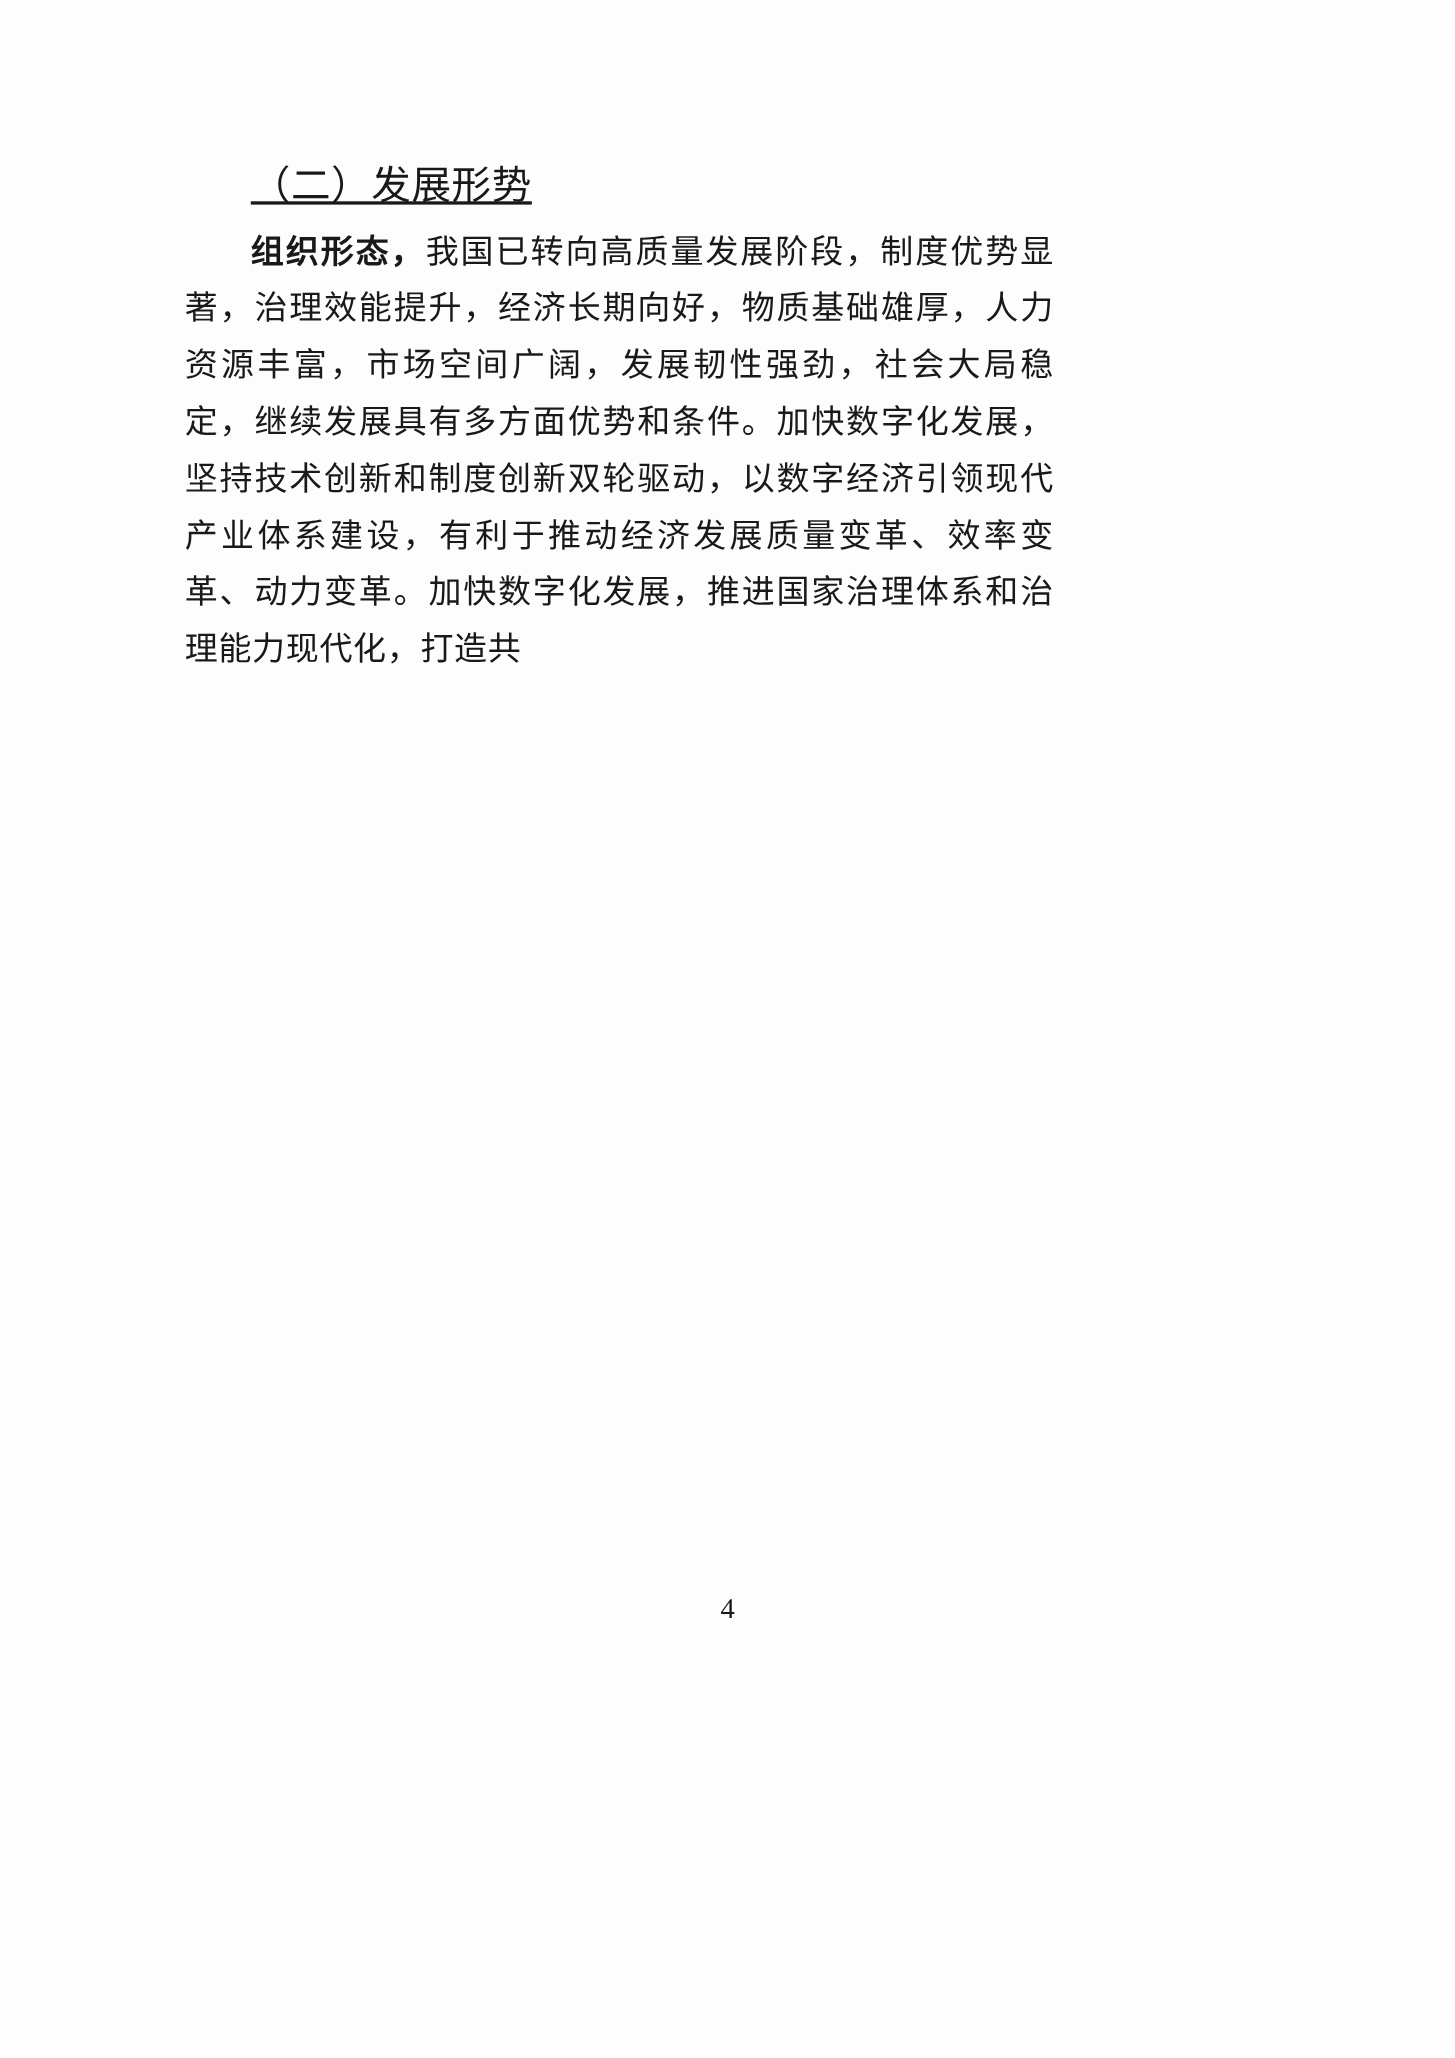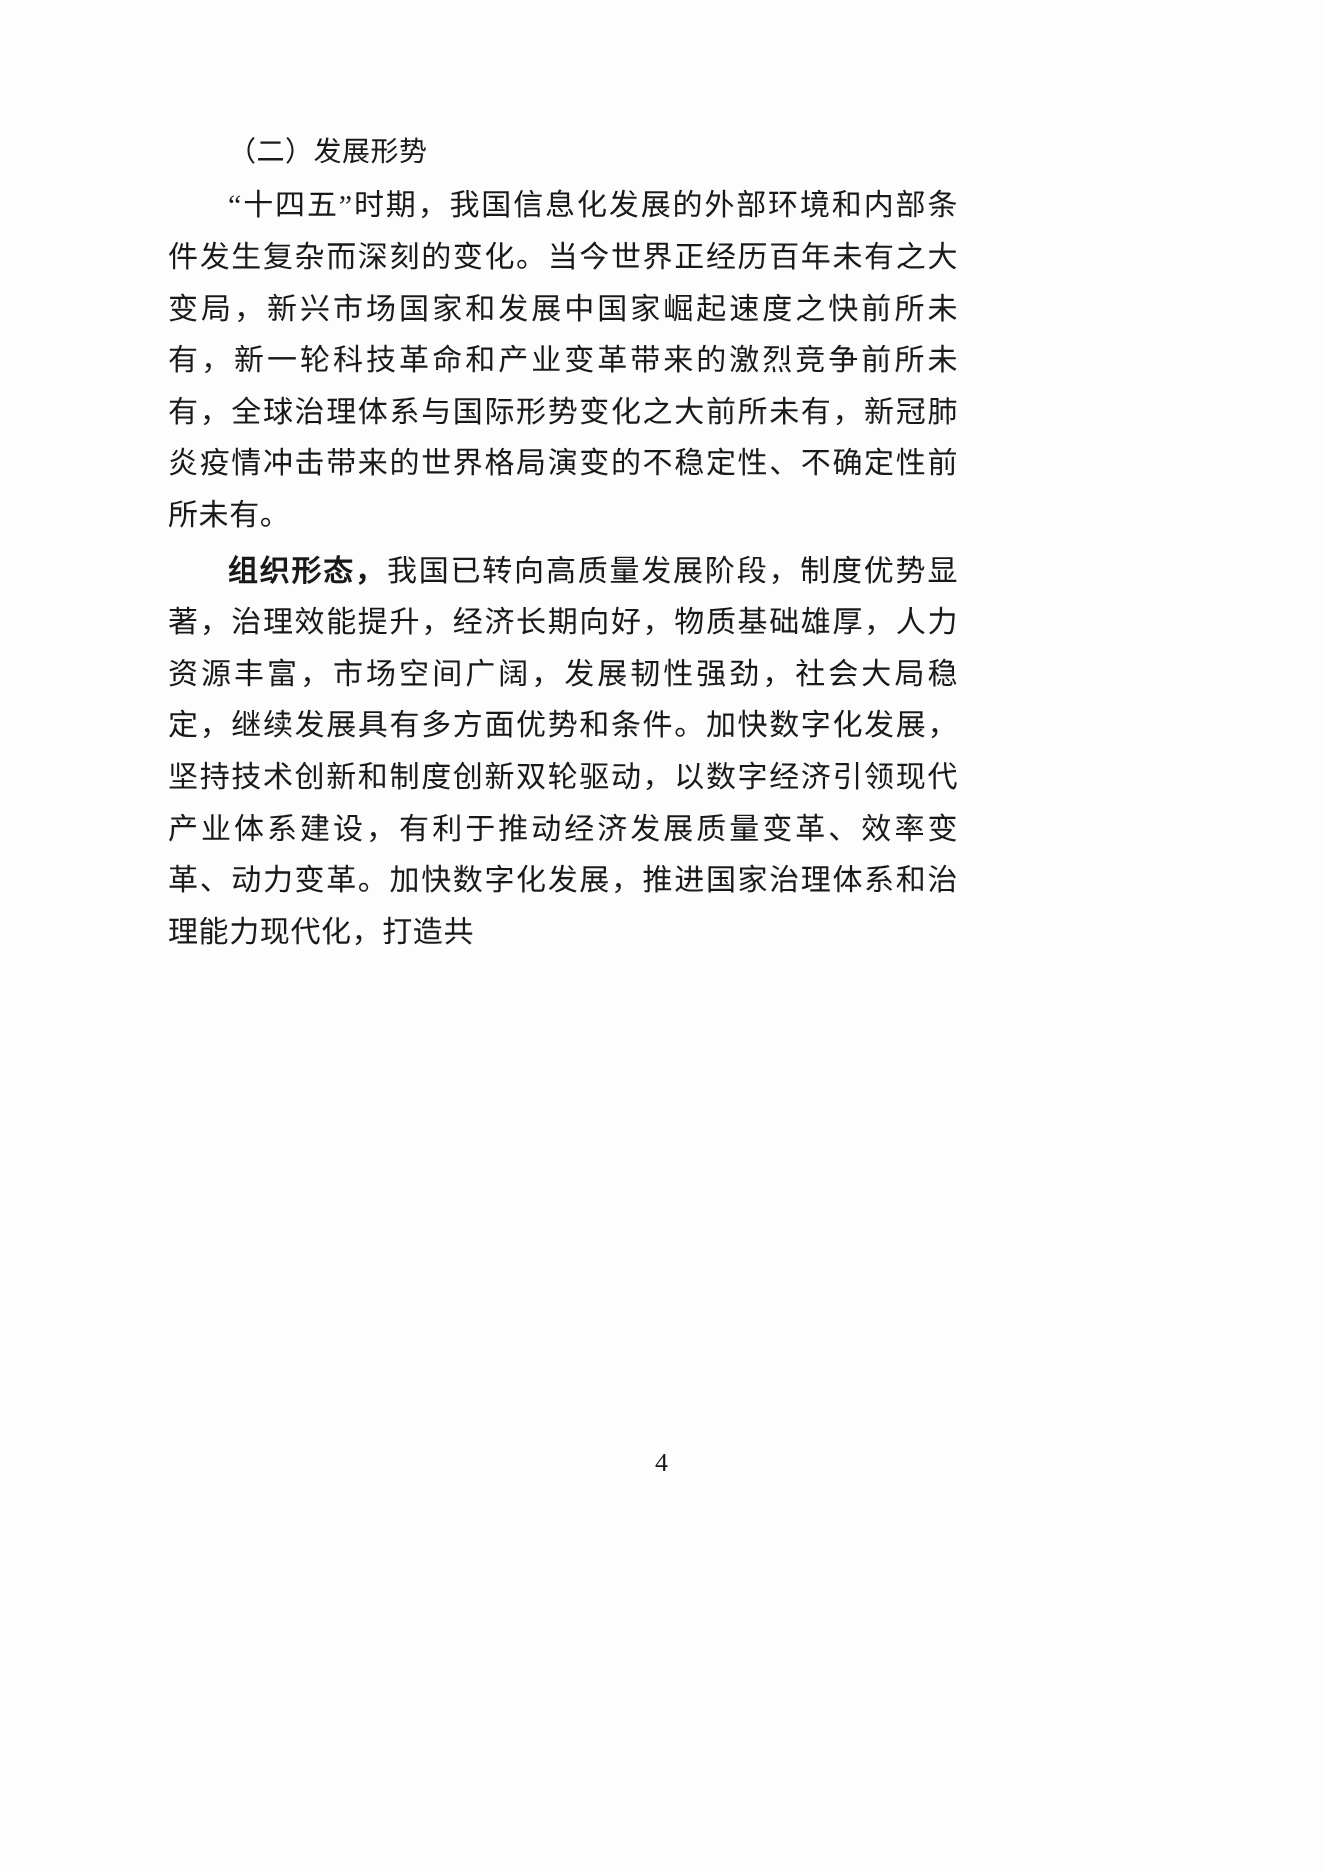--- a/index.html
+++ b/index.html
@@ -16,26 +16,27 @@
     font-family: "Liberation Serif", "DejaVu Serif", serif;
     color: #191919;
   }
   .content {
     position: absolute;
     left: 168px;
     top: 130px;
     width: 790px;
   }
   .heading {
-    font-size: 28px;
+    font-size: 36px;
     line-height: 1.55;
     letter-spacing: 0.5px;
-    margin: 0 0 6px 0;
+    margin: 12px 0 6px 0;
     text-indent: 60px;
     font-weight: 400;
+    text-decoration: underline;
   }
   .para {
     font-size: 30px;
     line-height: 1.72;
     letter-spacing: 0.6px;
     text-indent: 60px;
     margin: 0 0 4px 0;
     text-align: justify;
     text-justify: inter-ideograph;
   }
@@ -55,23 +56,20 @@
 </style>
 </head>
 <body>
 
 <div class="page">
 
   <div class="content">
 
     <h2 class="heading">（二）发展形势</h2>
 
-    <p class="para">
-      <span class="lead"></span><span>“十四五”时期，我国信息化发展的外部环境和内部条件发生复杂而深刻的变化。当今世界正经历百年未有之大变局，新兴市场国家和发展中国家崛起速度之快前所未有，新一轮科技革命和产业变革带来的激烈竞争前所未有，全球治理体系与国际形势变化之大前所未有，新冠肺炎疫情冲击带来的世界格局演变的不稳定性、不确定性前所未有。</span>
-    </p>
 
 
     <p class="para">
       <span class="lead">组织形态，</span><span>我国已转向高质量发展阶段，制度优势显著，治理效能提升，经济长期向好，物质基础雄厚，人力资源丰富，市场空间广阔，发展韧性强劲，社会大局稳定，继续发展具有多方面优势和条件。加快数字化发展，坚持技术创新和制度创新双轮驱动，以数字经济引领现代产业体系建设，有利于推动经济发展质量变革、效率变革、动力变革。加快数字化发展，推进国家治理体系和治理能力现代化，打造共</span>
     </p>
 
   </div>
 
   <div class="page-number">4</div>
 

